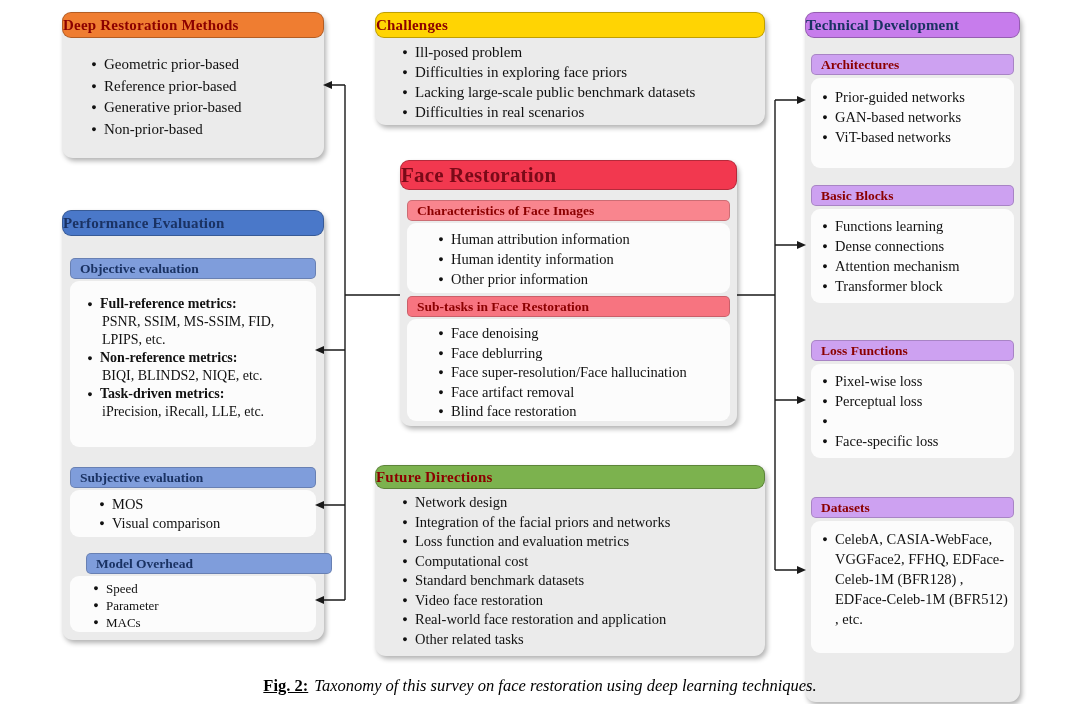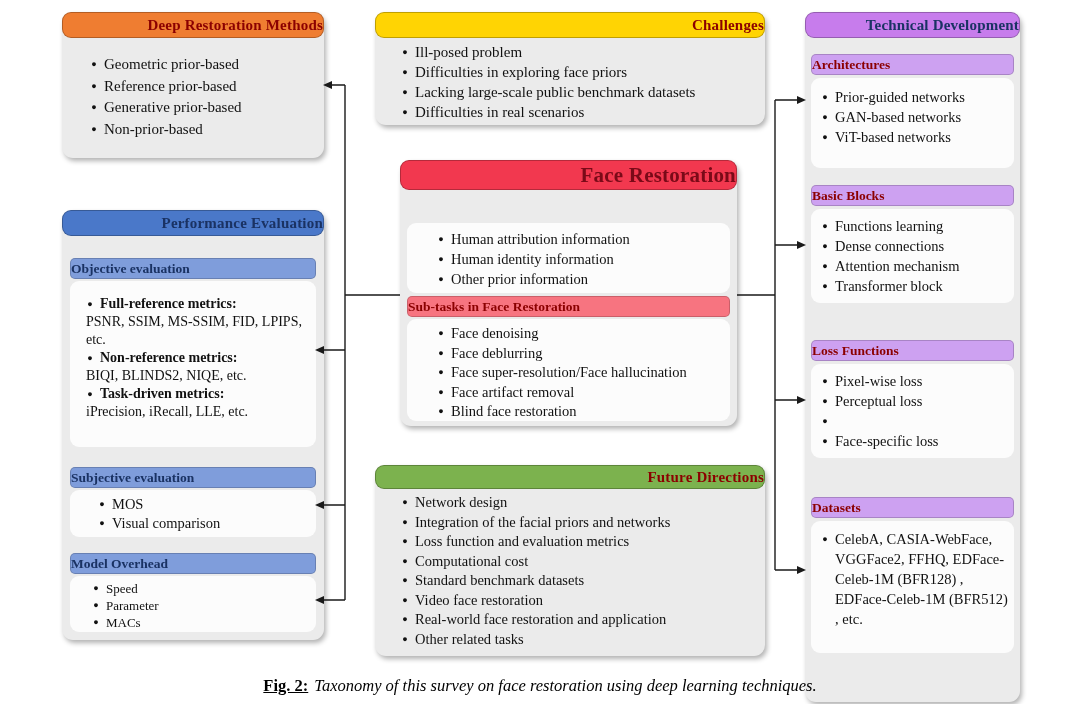--- a/index.html
+++ b/index.html
@@ -3,32 +3,32 @@
 <meta charset="utf-8">
 <style>
   * { margin:0; padding:0; box-sizing:border-box; }
   html,body { background:#ffffff; }
   body { font-family:"Liberation Serif","DejaVu Serif",serif; color:#111; }
   #canvas { position:relative; width:1080px; height:704px; background:#ffffff; overflow:hidden; }
   #connectors { position:absolute; left:0; top:0; z-index:6; pointer-events:none; }
   .box { position:absolute; background:#EBEBEB; border-radius:11px;
          box-shadow:2px 3px 5px rgba(0,0,0,0.30); z-index:2; }
   .hdr { position:absolute; top:0; left:0; right:0; height:26px; border-radius:9px;
-         text-align:right; font-weight:700; font-size:15px; line-height:25px;
+         text-align:left; font-weight:700; font-size:15px; line-height:25px;
          color:#8B0000; border:1px solid rgba(0,0,0,0.25); letter-spacing:.2px; }
   .subhdr { position:absolute; height:21px; border-radius:5px; font-weight:700;
-            font-size:13.5px; line-height:20px; color:#8B0000;
+            font-size:13.5px; line-height:20px; padding-left:9px; color:#8B0000;
             border:1px solid rgba(0,0,0,0.18); }
   .content { position:absolute; background:#FCFCFC; border-radius:9px; }
   .list { position:absolute; }
   .li { display:flex; align-items:flex-start; }
   .dot { flex:0 0 20px; text-align:center; font-size:9px; line-height:inherit; }
   .txt { flex:1 1 auto; }
   .bold { font-weight:700; }
-  .detail { margin-left:6px; }
+  .detail { margin-left:22px; }
   .navy { color:#1A3263; }
   .caption { position:absolute; left:0; right:0; top:676px; text-align:center;
              font-size:16.5px; color:#000; z-index:3; }
   .cap-label { font-weight:700;text-decoration:underline; }
   .cap-text { font-style:italic; margin-left:6px; }
 </style>
 </head>
 <body>
 
 <div id="canvas">
@@ -161,20 +161,21 @@
       <div class="li">
           <span class="dot">●</span>
           <span class="txt">CelebA, CASIA-WebFace, VGGFace2, FFHQ, EDFace-Celeb-1M (BFR128) , EDFace-Celeb-1M (BFR512) , etc.</span>
         </div>
     </div>
   </div>
 
   <div class="box" style="left:400px;top:160px;width:337px;height:266px">
     <div class="hdr" style="background:#F2384F;height:30px;line-height:29px;font-size:21px;color:#7A0A18">Face Restoration</div>
 
+    <div class="subhdr" style="top:40px;left:7px;width:323px;background:#F9858E">Characteristics of Face Images</div>
     <div class="content" style="top:63px;left:7px;width:323px;height:70px;padding:6px 2px 0 24px;font-size:14.5px;line-height:20px">
       <div class="li">
           <span class="dot">●</span>
           <span class="txt">Human attribution information</span>
         </div>
       <div class="li">
           <span class="dot">●</span>
           <span class="txt">Human identity information</span>
         </div>
       <div class="li">
@@ -241,21 +242,21 @@
       <div class="li">
           <span class="dot">●</span>
           <span class="txt">MOS</span>
         </div>
       <div class="li">
           <span class="dot">●</span>
           <span class="txt">Visual comparison</span>
         </div>
     </div>
 
-    <div class="subhdr navy" style="top:343px;left:8px;width:246px;background:#7F9DDB">Model Overhead</div>
+    <div class="subhdr navy" style="top:343px;left:24px;width:246px;background:#7F9DDB">Model Overhead</div>
     <div class="content" style="top:366px;left:8px;width:246px;height:56px;padding:4px 2px 0 16px;font-size:13px;line-height:17px">
       <div class="li">
           <span class="dot">●</span>
           <span class="txt">Speed</span>
         </div>
       <div class="li">
           <span class="dot">●</span>
           <span class="txt">Parameter</span>
         </div>
       <div class="li">

